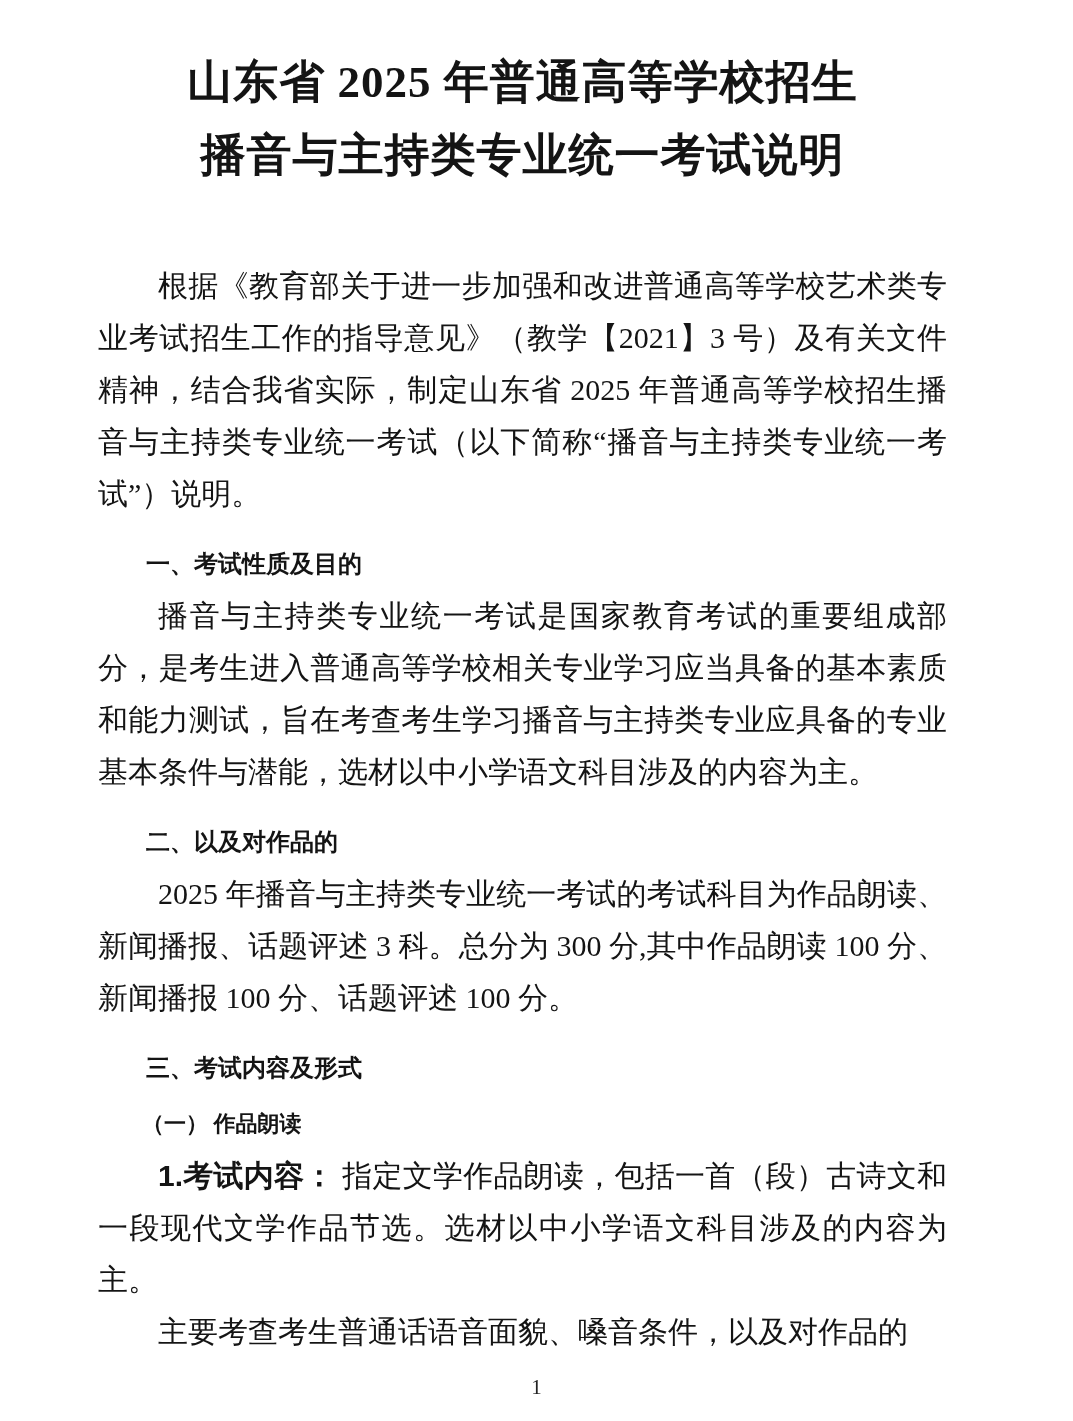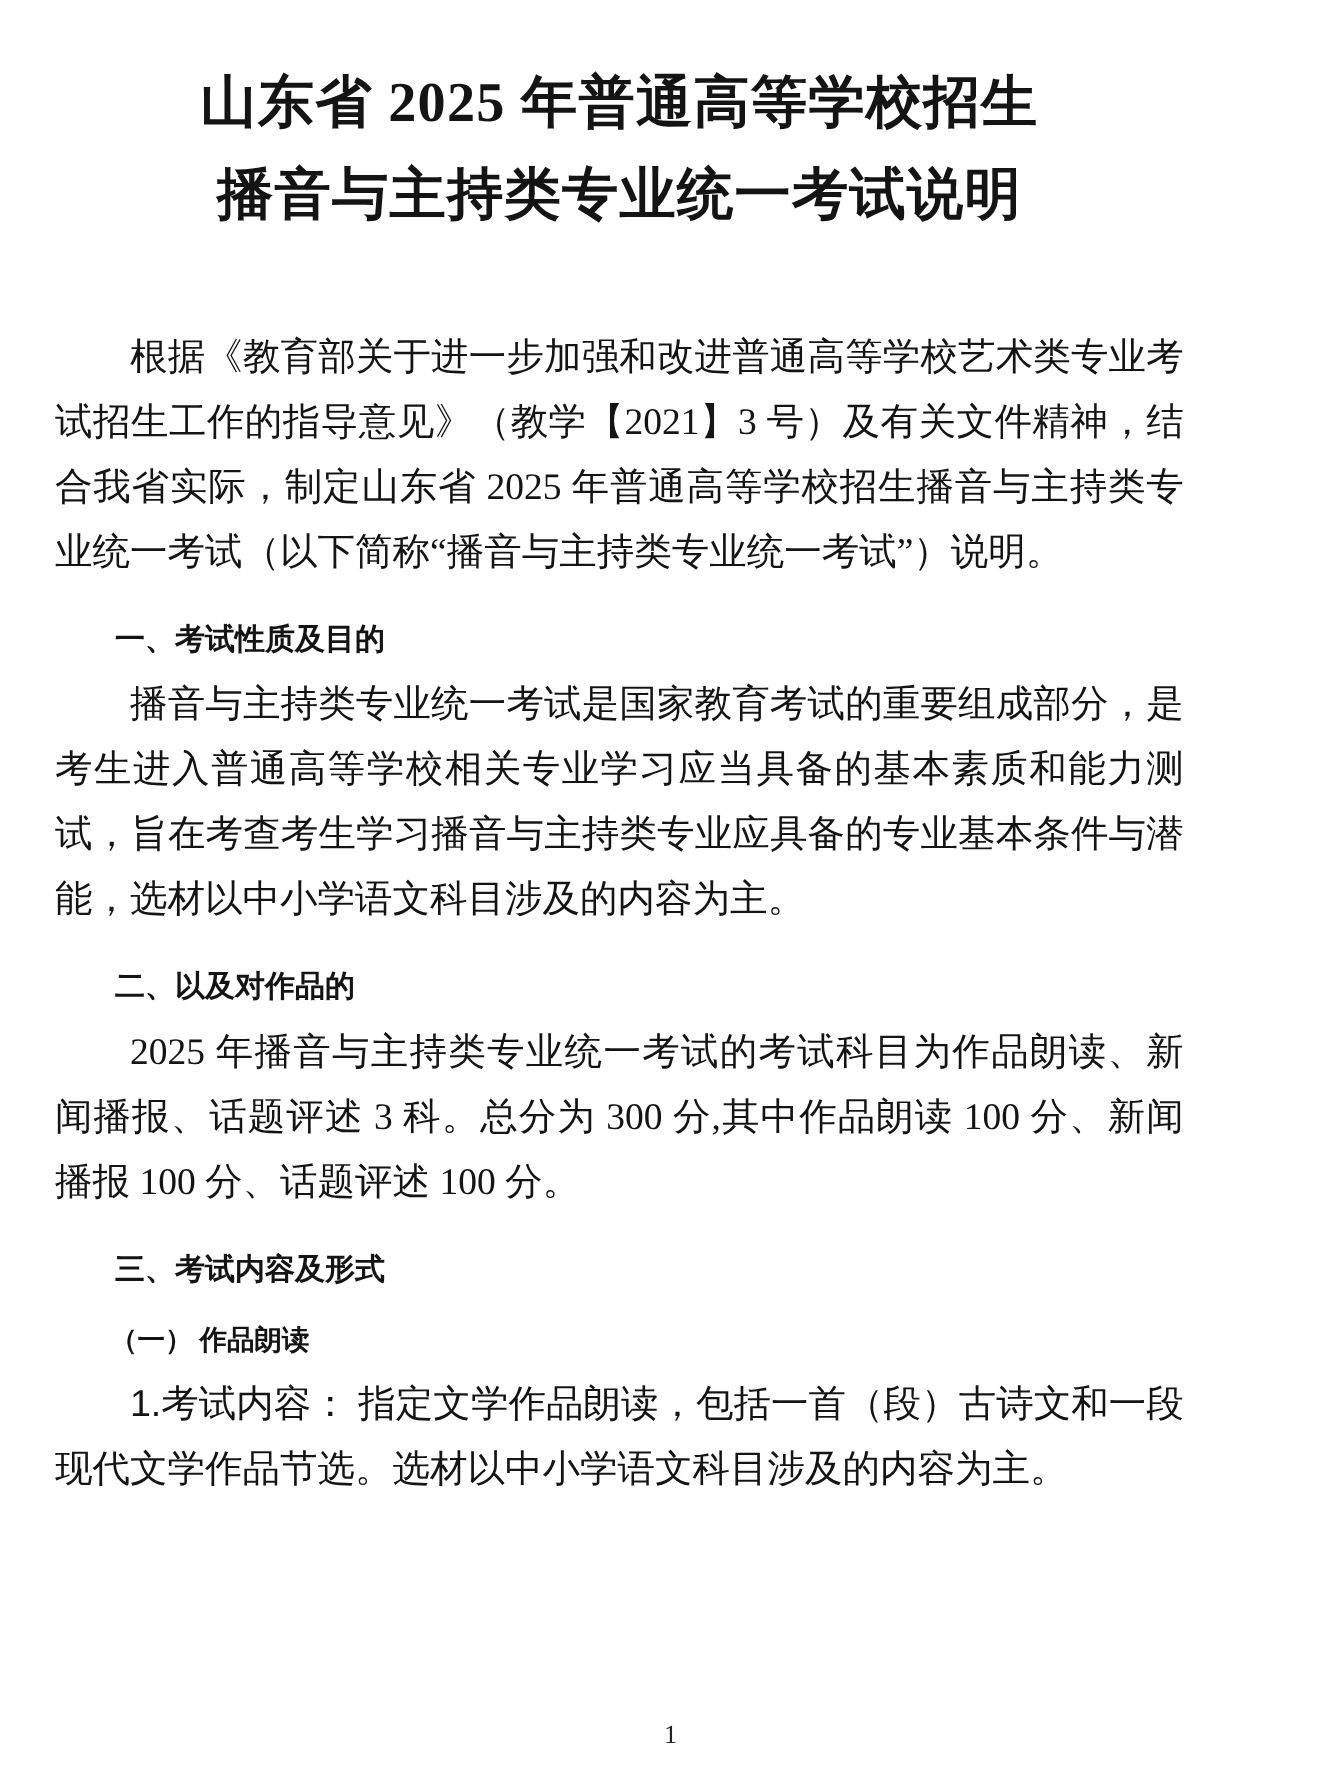--- a/index.html
+++ b/index.html
@@ -7,21 +7,21 @@
     .page {
       position: relative;
       width: 1073px;
       height: 1421px;
       margin: 0 auto;
       background: #ffffff;
       color: #141414;
       font-family: "Liberation Serif", "DejaVu Serif", serif;
       font-size: 30px;
       line-height: 52px;
-      padding: 46px 126px 0 44px;
+      padding: 46px 126px 0 98px;
       overflow: hidden;
       text-align: justify;
       text-justify: inter-character;
     }
     .doc-title {
       text-align: center;
       font-weight: bold;
       font-size: 45px;
       line-height: 73px;
       letter-spacing: 1px;
@@ -47,21 +47,21 @@
       font-family: "Liberation Serif", "DejaVu Serif", serif;
       font-weight: bold;
       font-size: 22px;
       line-height: 52px;
       margin-top: 4px;
       text-indent: 2em;
       text-align: left;
     }
     .item-label {
       font-family: "Liberation Sans", "DejaVu Sans", sans-serif;
-      font-weight: normal;
+      font-weight: bold;
     }
     .page-number {
       position: absolute;
       bottom: 22px;
       left: 0;
       right: 0;
       text-align: center;
       font-size: 21px;
       line-height: 24px;
       font-family: "Liberation Serif", "DejaVu Serif", serif;
@@ -88,16 +88,17 @@
 
   <h2 class="section-heading">三、考试内容及形式</h2>
 
   <h3 class="subsection-heading">（一） 作品朗读</h3>
 
   <p class="body-para">
     <span class="item-label">1.考试内容：</span>
     <span>指定文学作品朗读，包括一首（段）古诗文和一段现代文学作品节选。选材以中小学语文科目涉及的内容为主。</span>
   </p>
 
+  <p class="body-para">主要考查考生普通话语音面貌、嗓音条件，以及对作品的</p>
 
   <div class="page-number">1</div>
 
 </div>
 
 </body></html>

